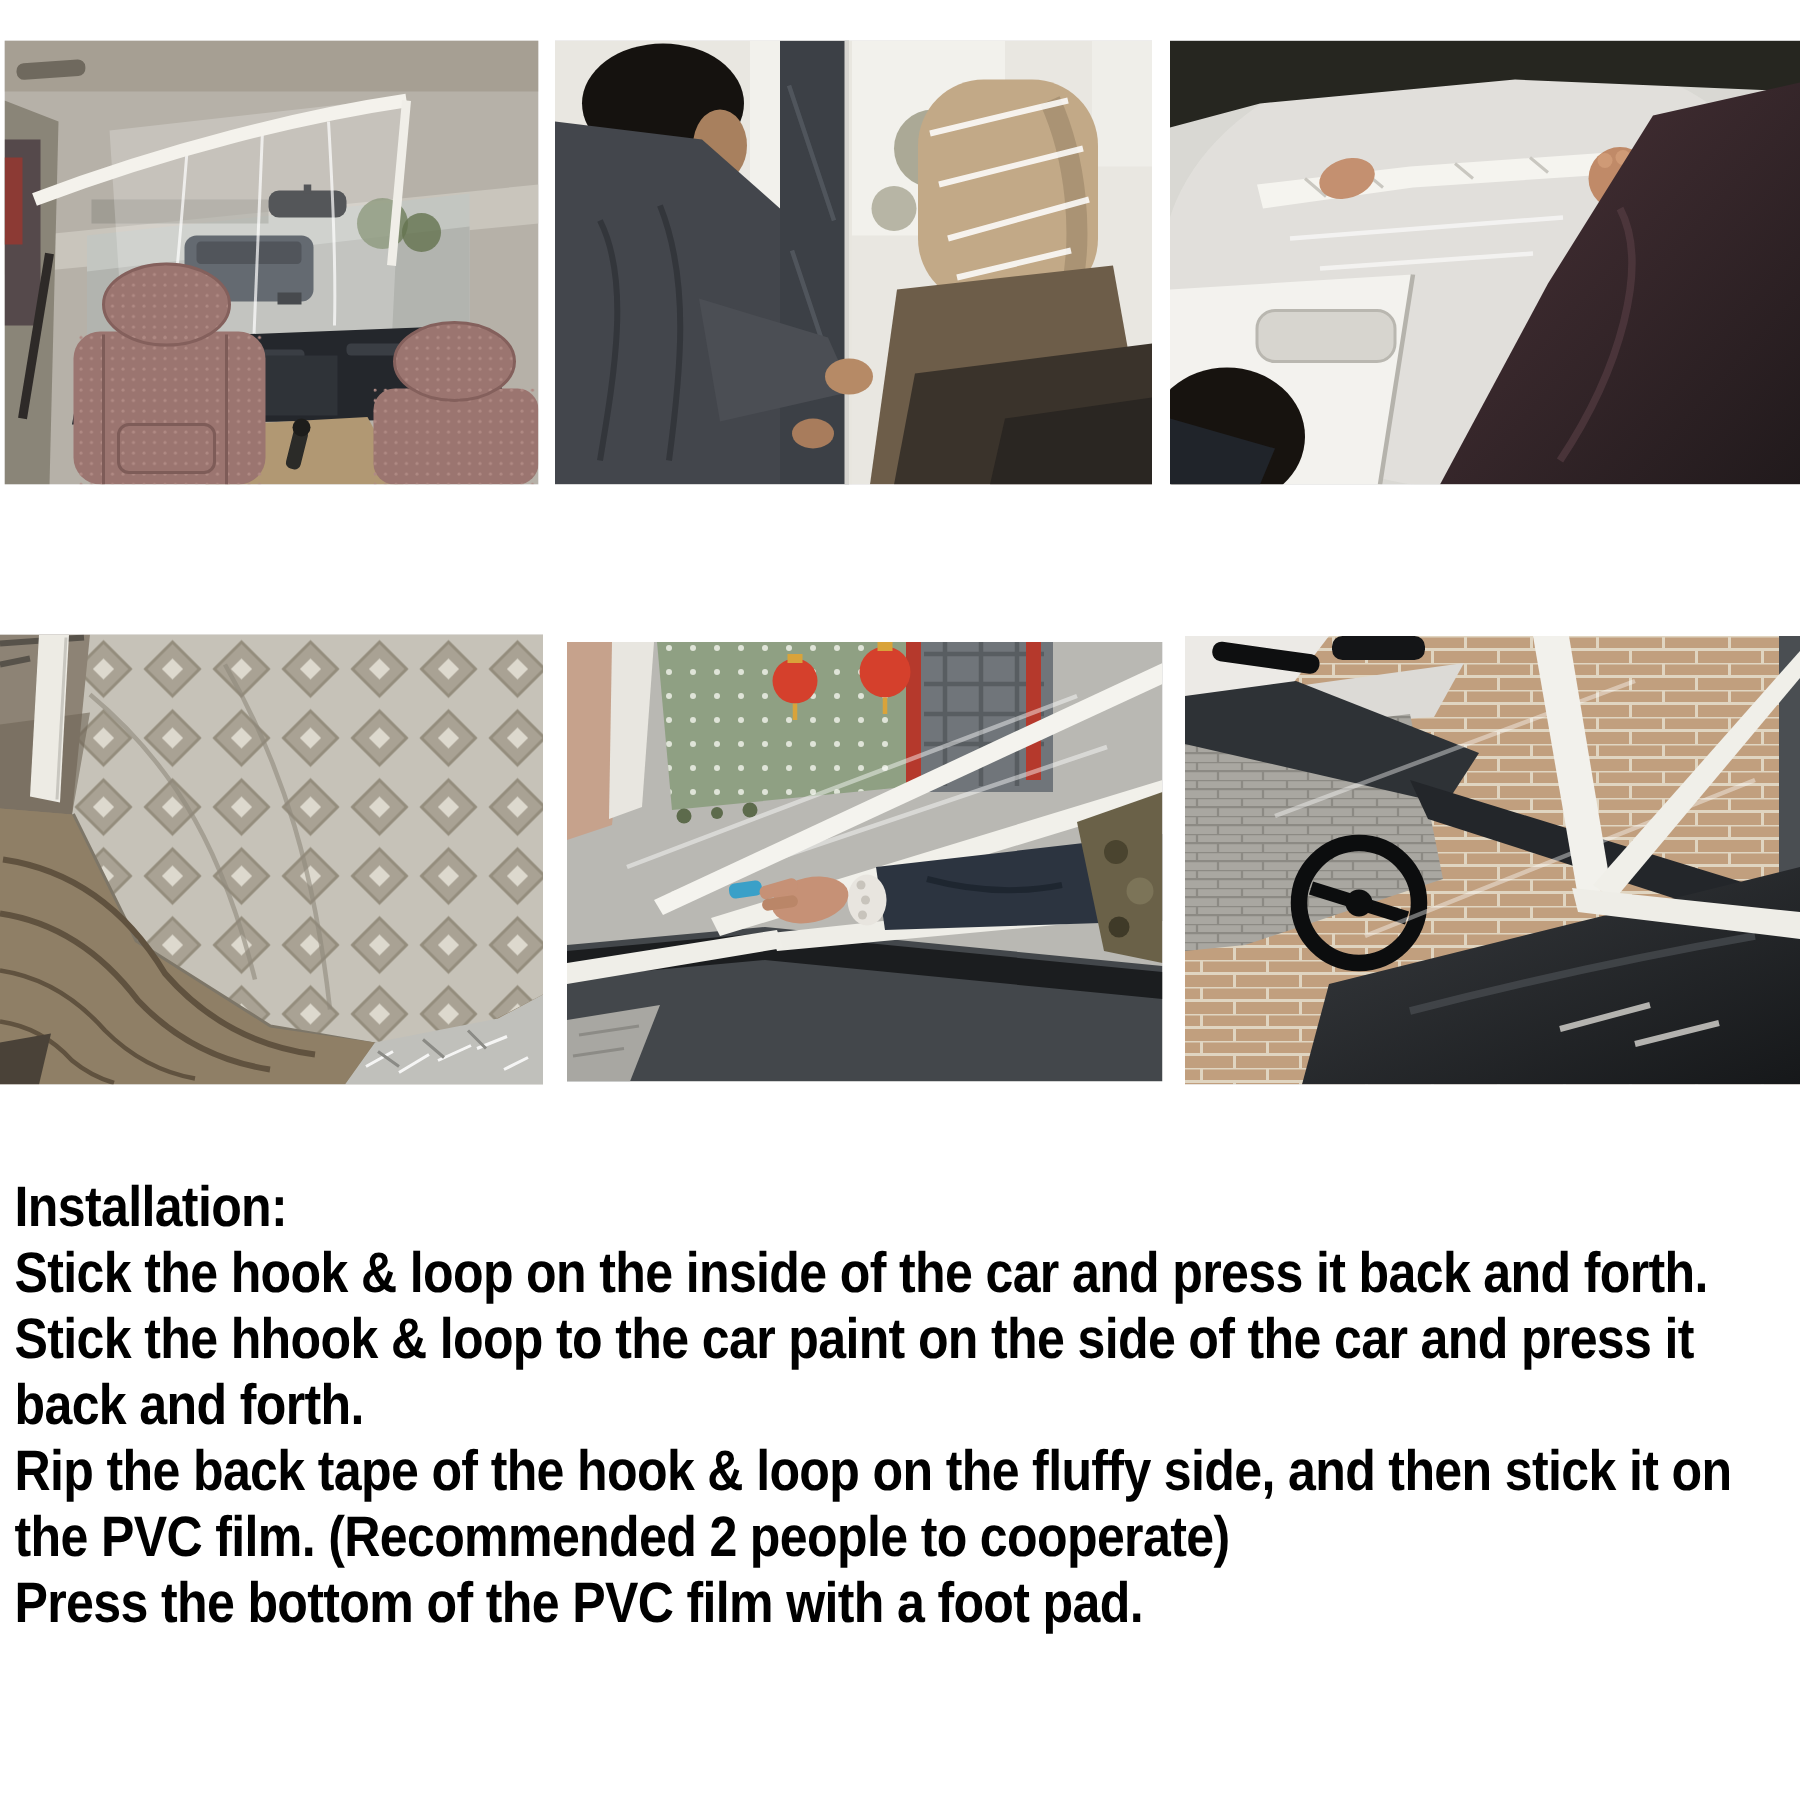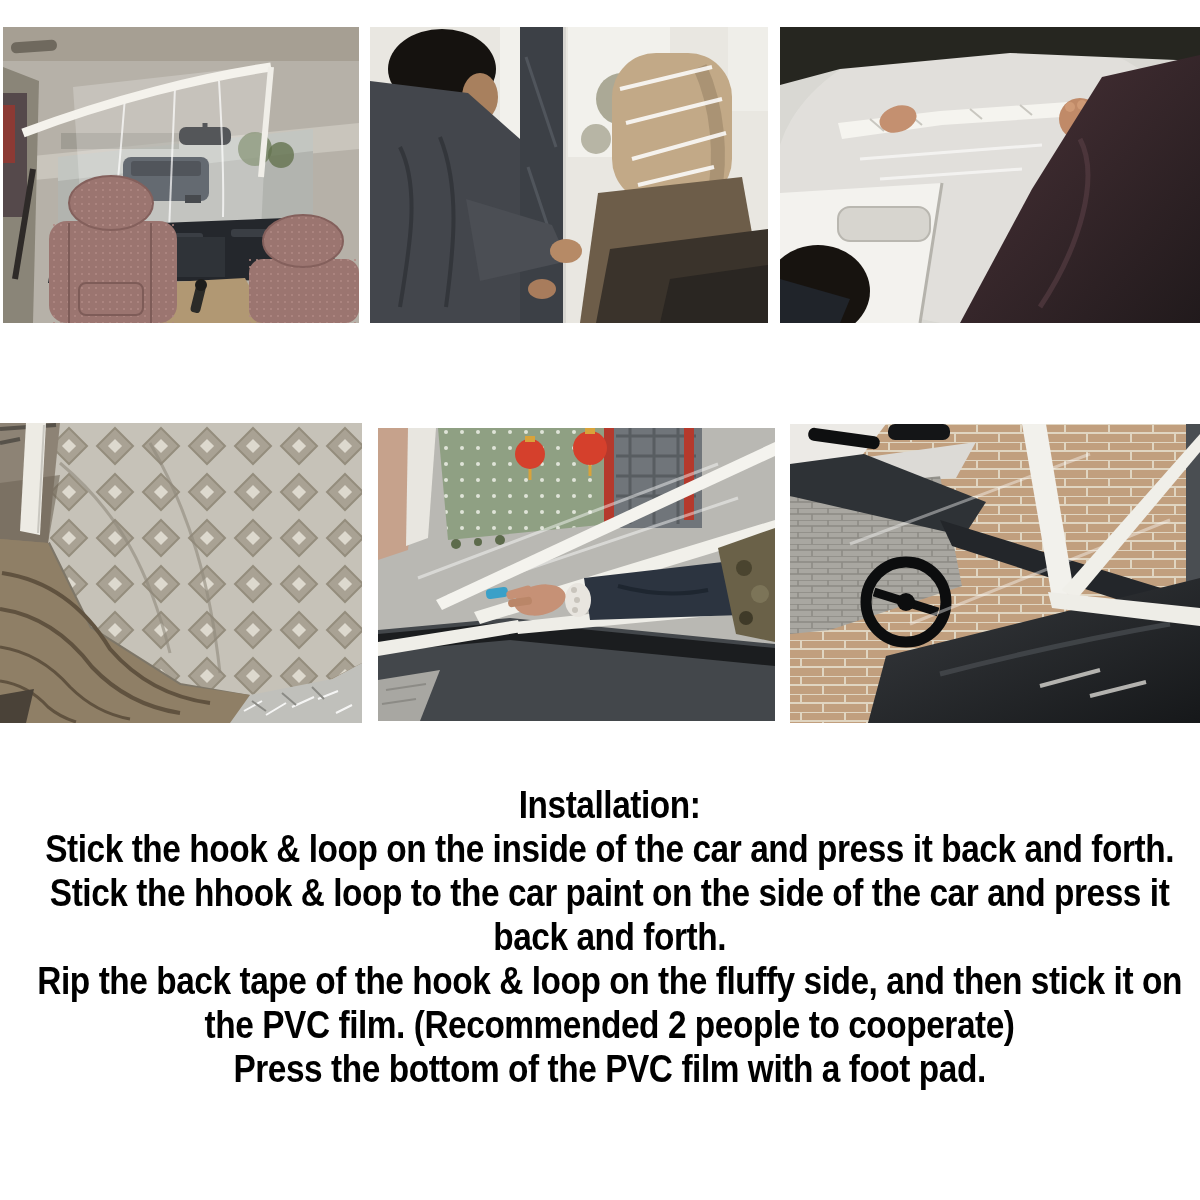--- a/index.html
+++ b/index.html
@@ -1,17 +1,17 @@
 <!DOCTYPE html>
 <html><head>
 <meta charset="utf-8">
 <style>
   html,body{margin:0;padding:0;background:#ffffff;}
   .canvas{position:relative;width:1200px;height:1200px;background:#ffffff;overflow:hidden;
-          font-family:"Liberation Sans",sans-serif;text-align:center;}
+          font-family:"Liberation Sans",sans-serif;}
   figure.ph{position:absolute;margin:0;padding:0;overflow:hidden;background:#ddd;}
   figure.ph svg{display:block;width:100%;height:100%;}
   .instructions{position:absolute;left:0;top:783px;width:1365px;
        transform:scaleX(0.879);transform-origin:0 0;
        color:#000;font-weight:bold;font-size:38px;line-height:44px;letter-spacing:-0.5px;
        padding-left:11px;}
   .instructions h2,.instructions p{margin:0;padding:0;font-size:inherit;line-height:inherit;font-weight:inherit;}
 </style>
 </head>
 <body>

